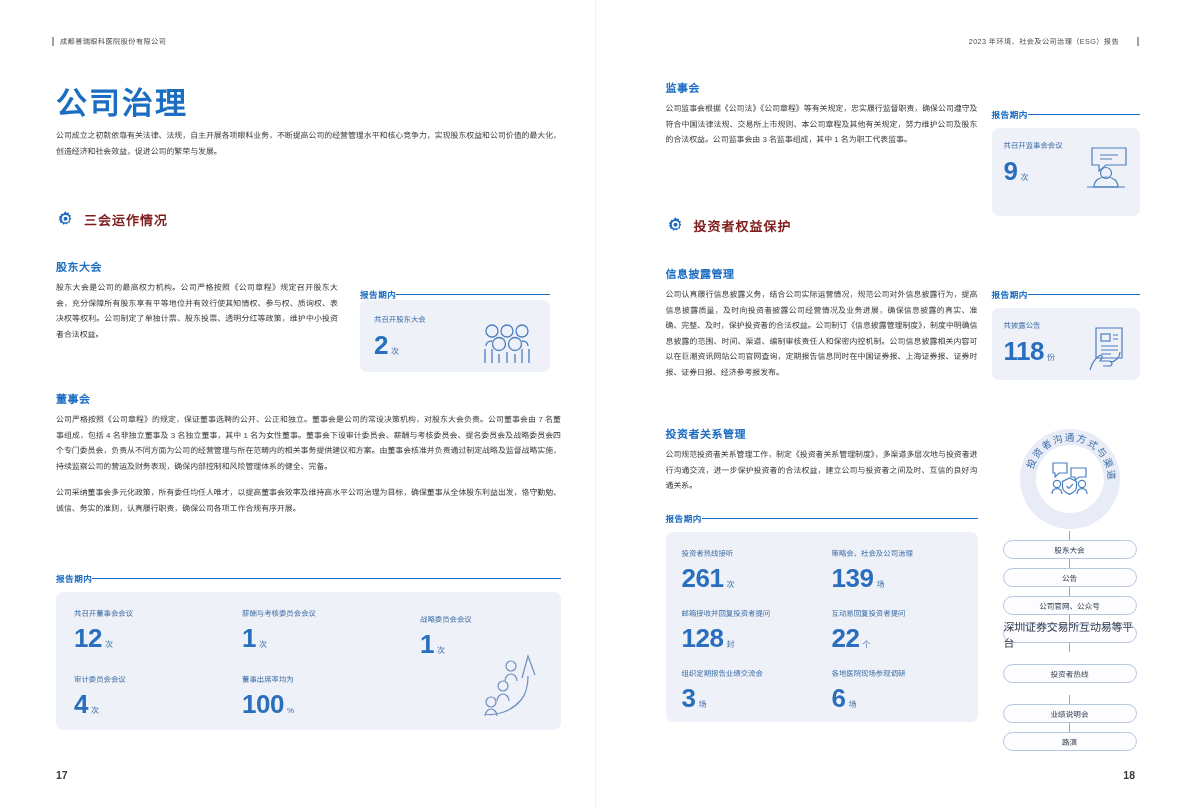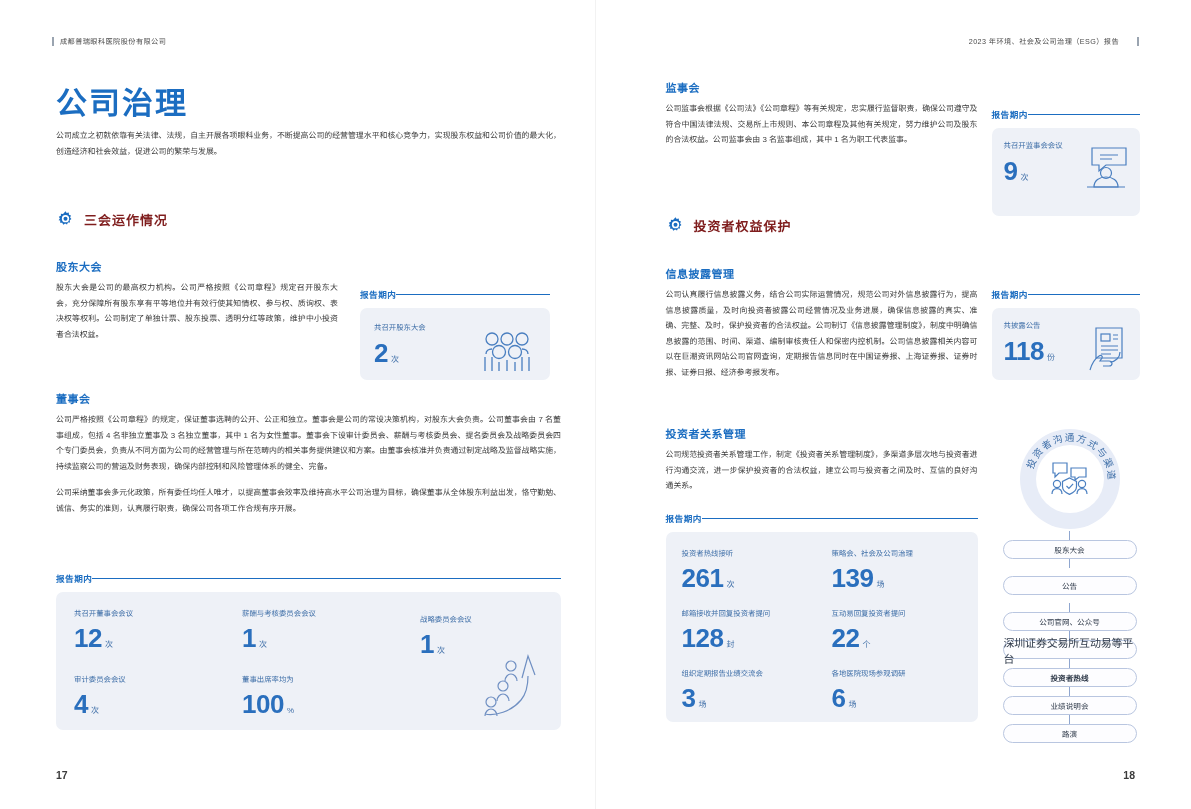--- a/index.html
+++ b/index.html
@@ -116,21 +116,21 @@
     </div>
 
     <div class="abs sub-head" style="left:56px;top:258px;">股东大会</div>
     <div class="abs body-text" style="left:56px;top:280px;width:282px;">股东大会是公司的最高权力机构。公司严格按照《公司章程》规定召开股东大会，充分保障所有股东享有平等地位并有效行使其知情权、参与权、质询权、表决权等权利。公司制定了单独计票、股东投票、透明分红等政策，维护中小投资者合法权益。</div>
 
     <div class="abs" style="left:360px;top:288px;width:190px;">
       <div class="period-label">
         <span class="txt">报告期内</span>
         <span class="rule"></span>
       </div>
-      <div class="stat-card" style="margin-top:8px;height:72px;padding:14px 14px 0 14px;">
+      <div class="stat-card" style="height:72px;padding:14px 14px 0 14px;">
         <div class="stat-label">共召开股东大会</div>
         <div class="stat-value" style="margin-top:6px;">
           <span>2</span><span class="stat-unit">次</span>
         </div>
         <span class="abs" style="right:14px;top:22px;">
           <svg width="58" height="44" viewBox="0 0 58 44" aria-hidden="true">
             <g fill="none" stroke="#4a7fc0" stroke-width="1.3">
               <circle cx="14" cy="9" r="6"></circle>
                 <circle cx="29" cy="9" r="6"></circle>
                 <circle cx="44" cy="9" r="6"></circle>
@@ -360,30 +360,30 @@
             <path d="M15.5 25l2.4 2.4 4.2-4.6"></path>
           </g>
         </svg>
       </div>
 
       <div>
         <div class="flow-connector"></div>
         <div class="flow-pill" style="margin:0 auto;">股东大会</div>
 
         <div class="flow-connector"></div>
-        <div class="flow-pill" style="margin:8px auto;">公告</div>
+        <div class="flow-pill" style="margin:0 auto;">公告</div>
 
         <div class="flow-connector"></div>
         <div class="flow-pill" style="margin:0 auto;">公司官网、公众号</div>
 
         <div class="flow-connector"></div>
         <div class="flow-pill wide" style="margin:0 auto;">深圳证券交易所互动易等平台</div>
 
         <div class="flow-connector"></div>
-        <div class="flow-pill" style="margin:0 auto;font-weight:bold;">投资者热线</div>
+        <div class="flow-pill" style="margin:12px auto;">投资者热线</div>
 
         <div class="flow-connector"></div>
         <div class="flow-pill" style="margin:0 auto;">业绩说明会</div>
 
         <div class="flow-connector"></div>
         <div class="flow-pill" style="margin:0 auto;">路演</div>
       </div>
     </div>
 
     <div class="folio folio-right">18</div>

